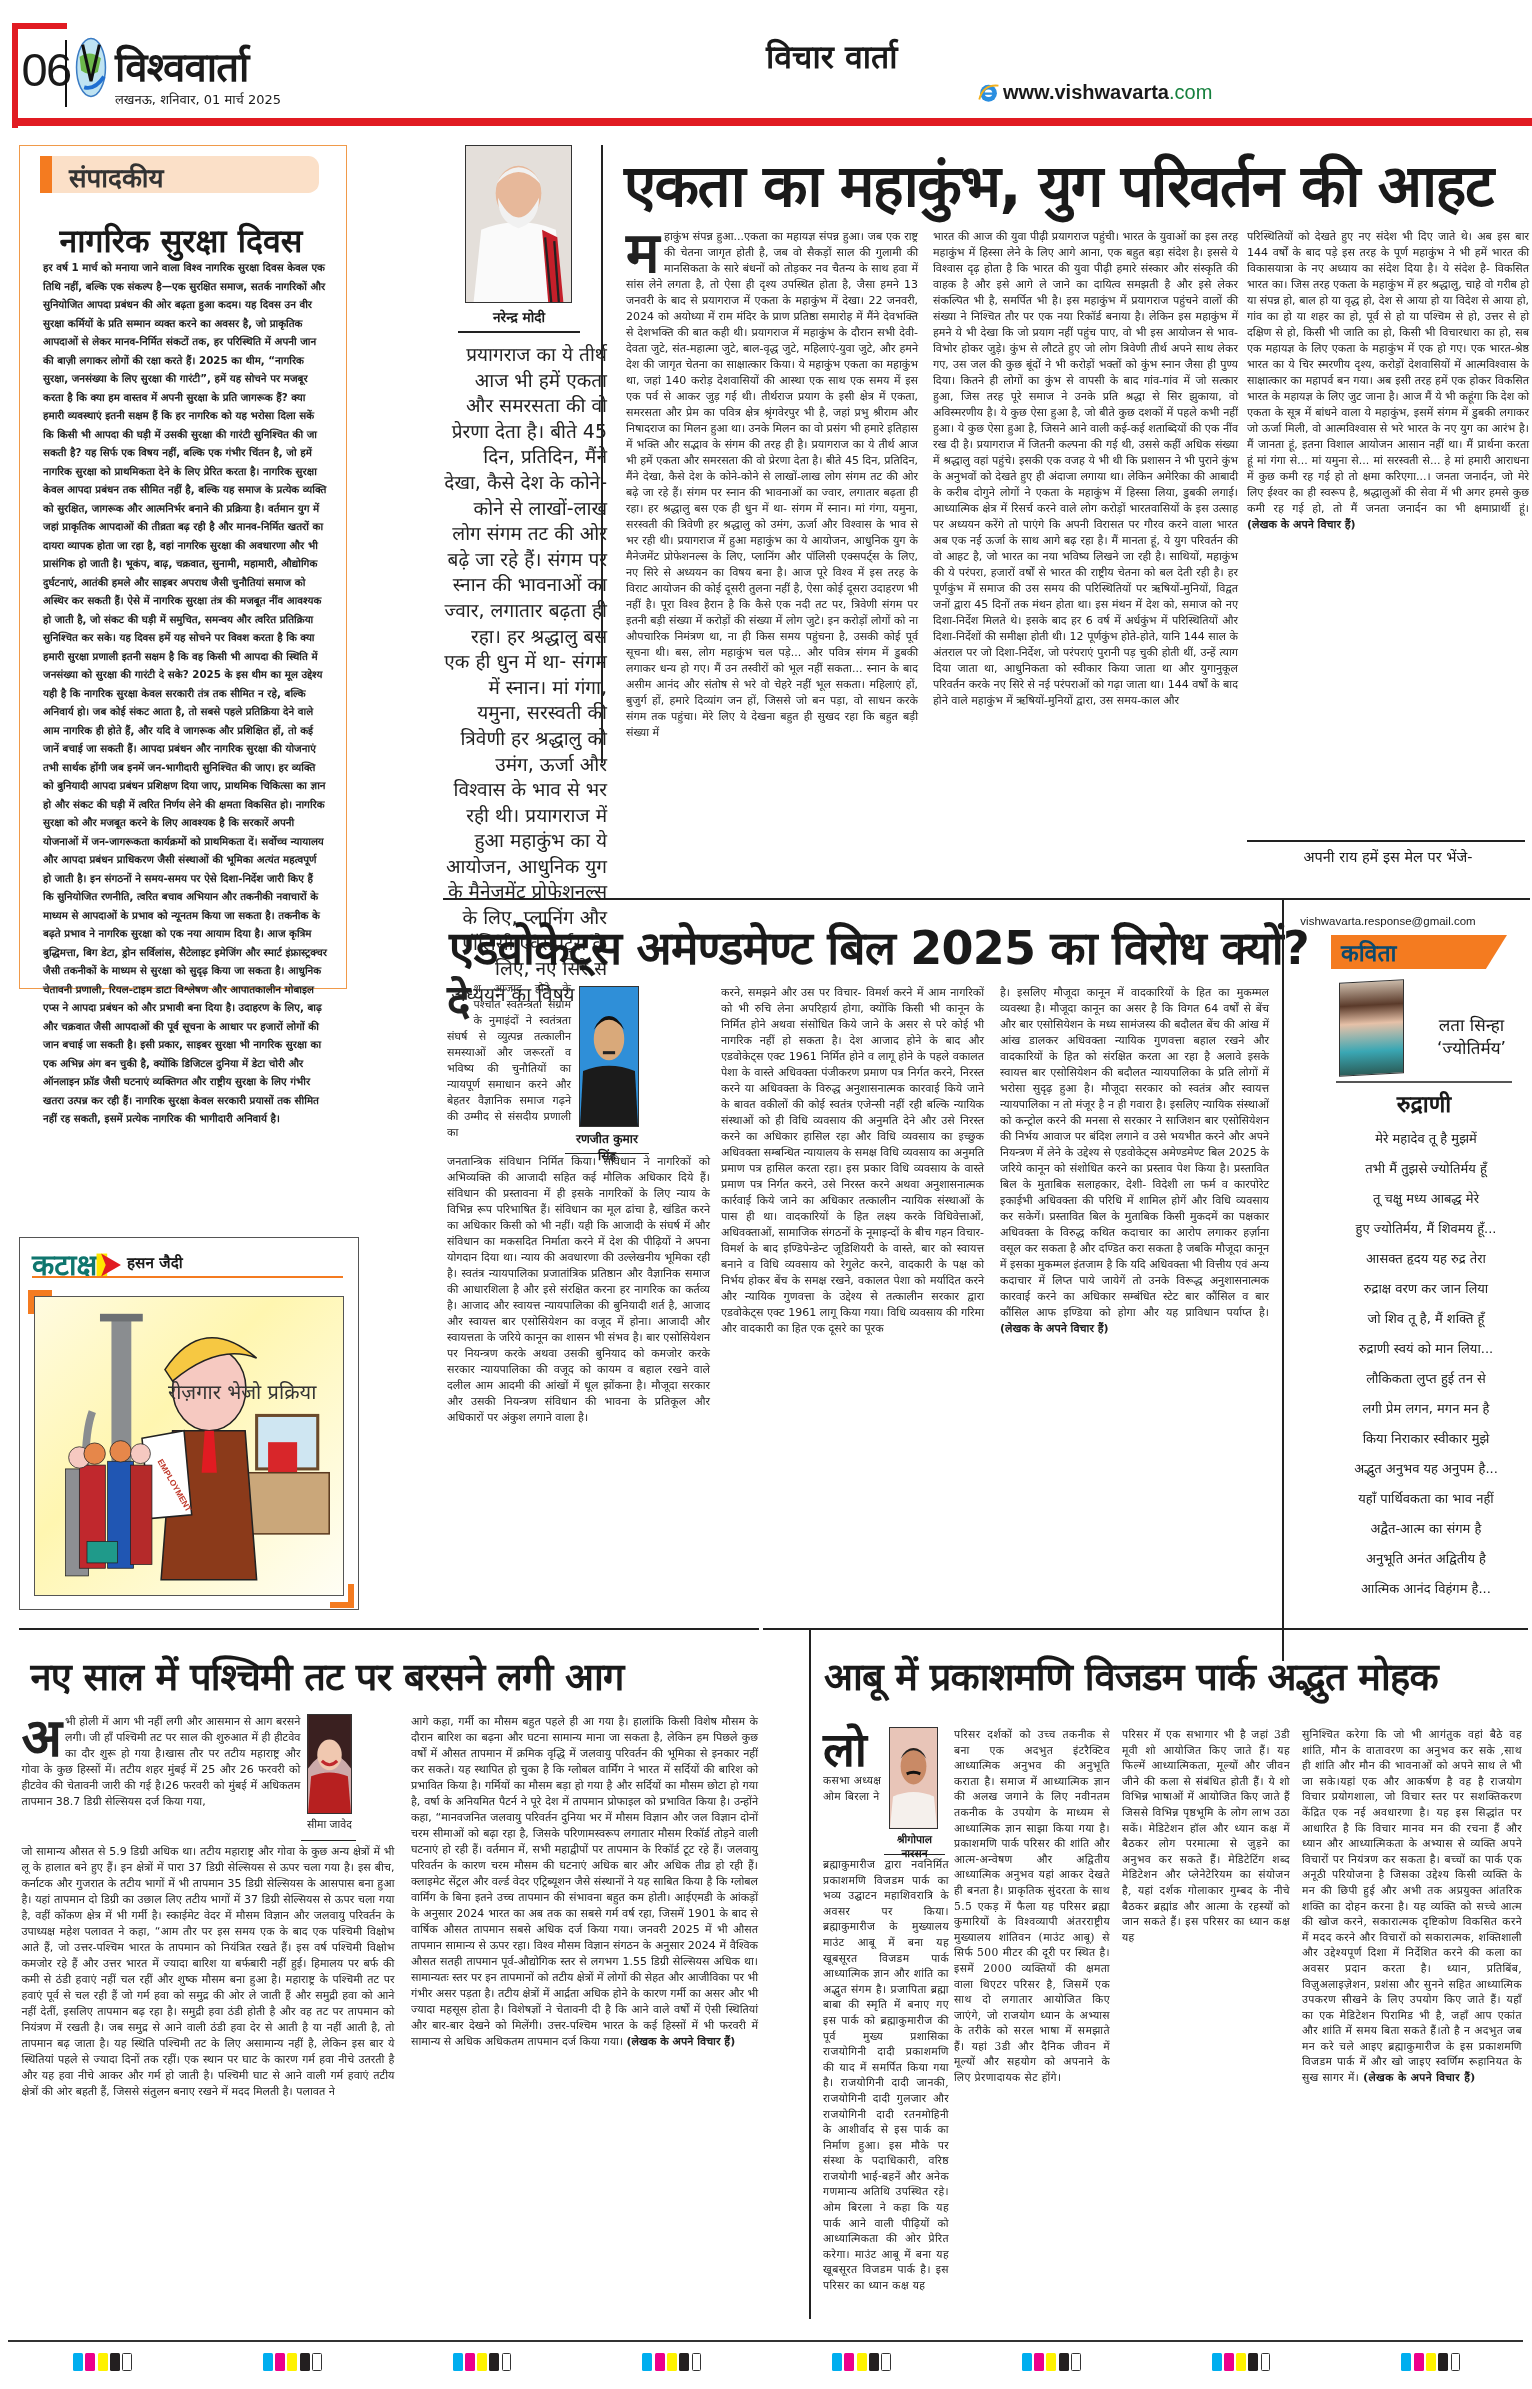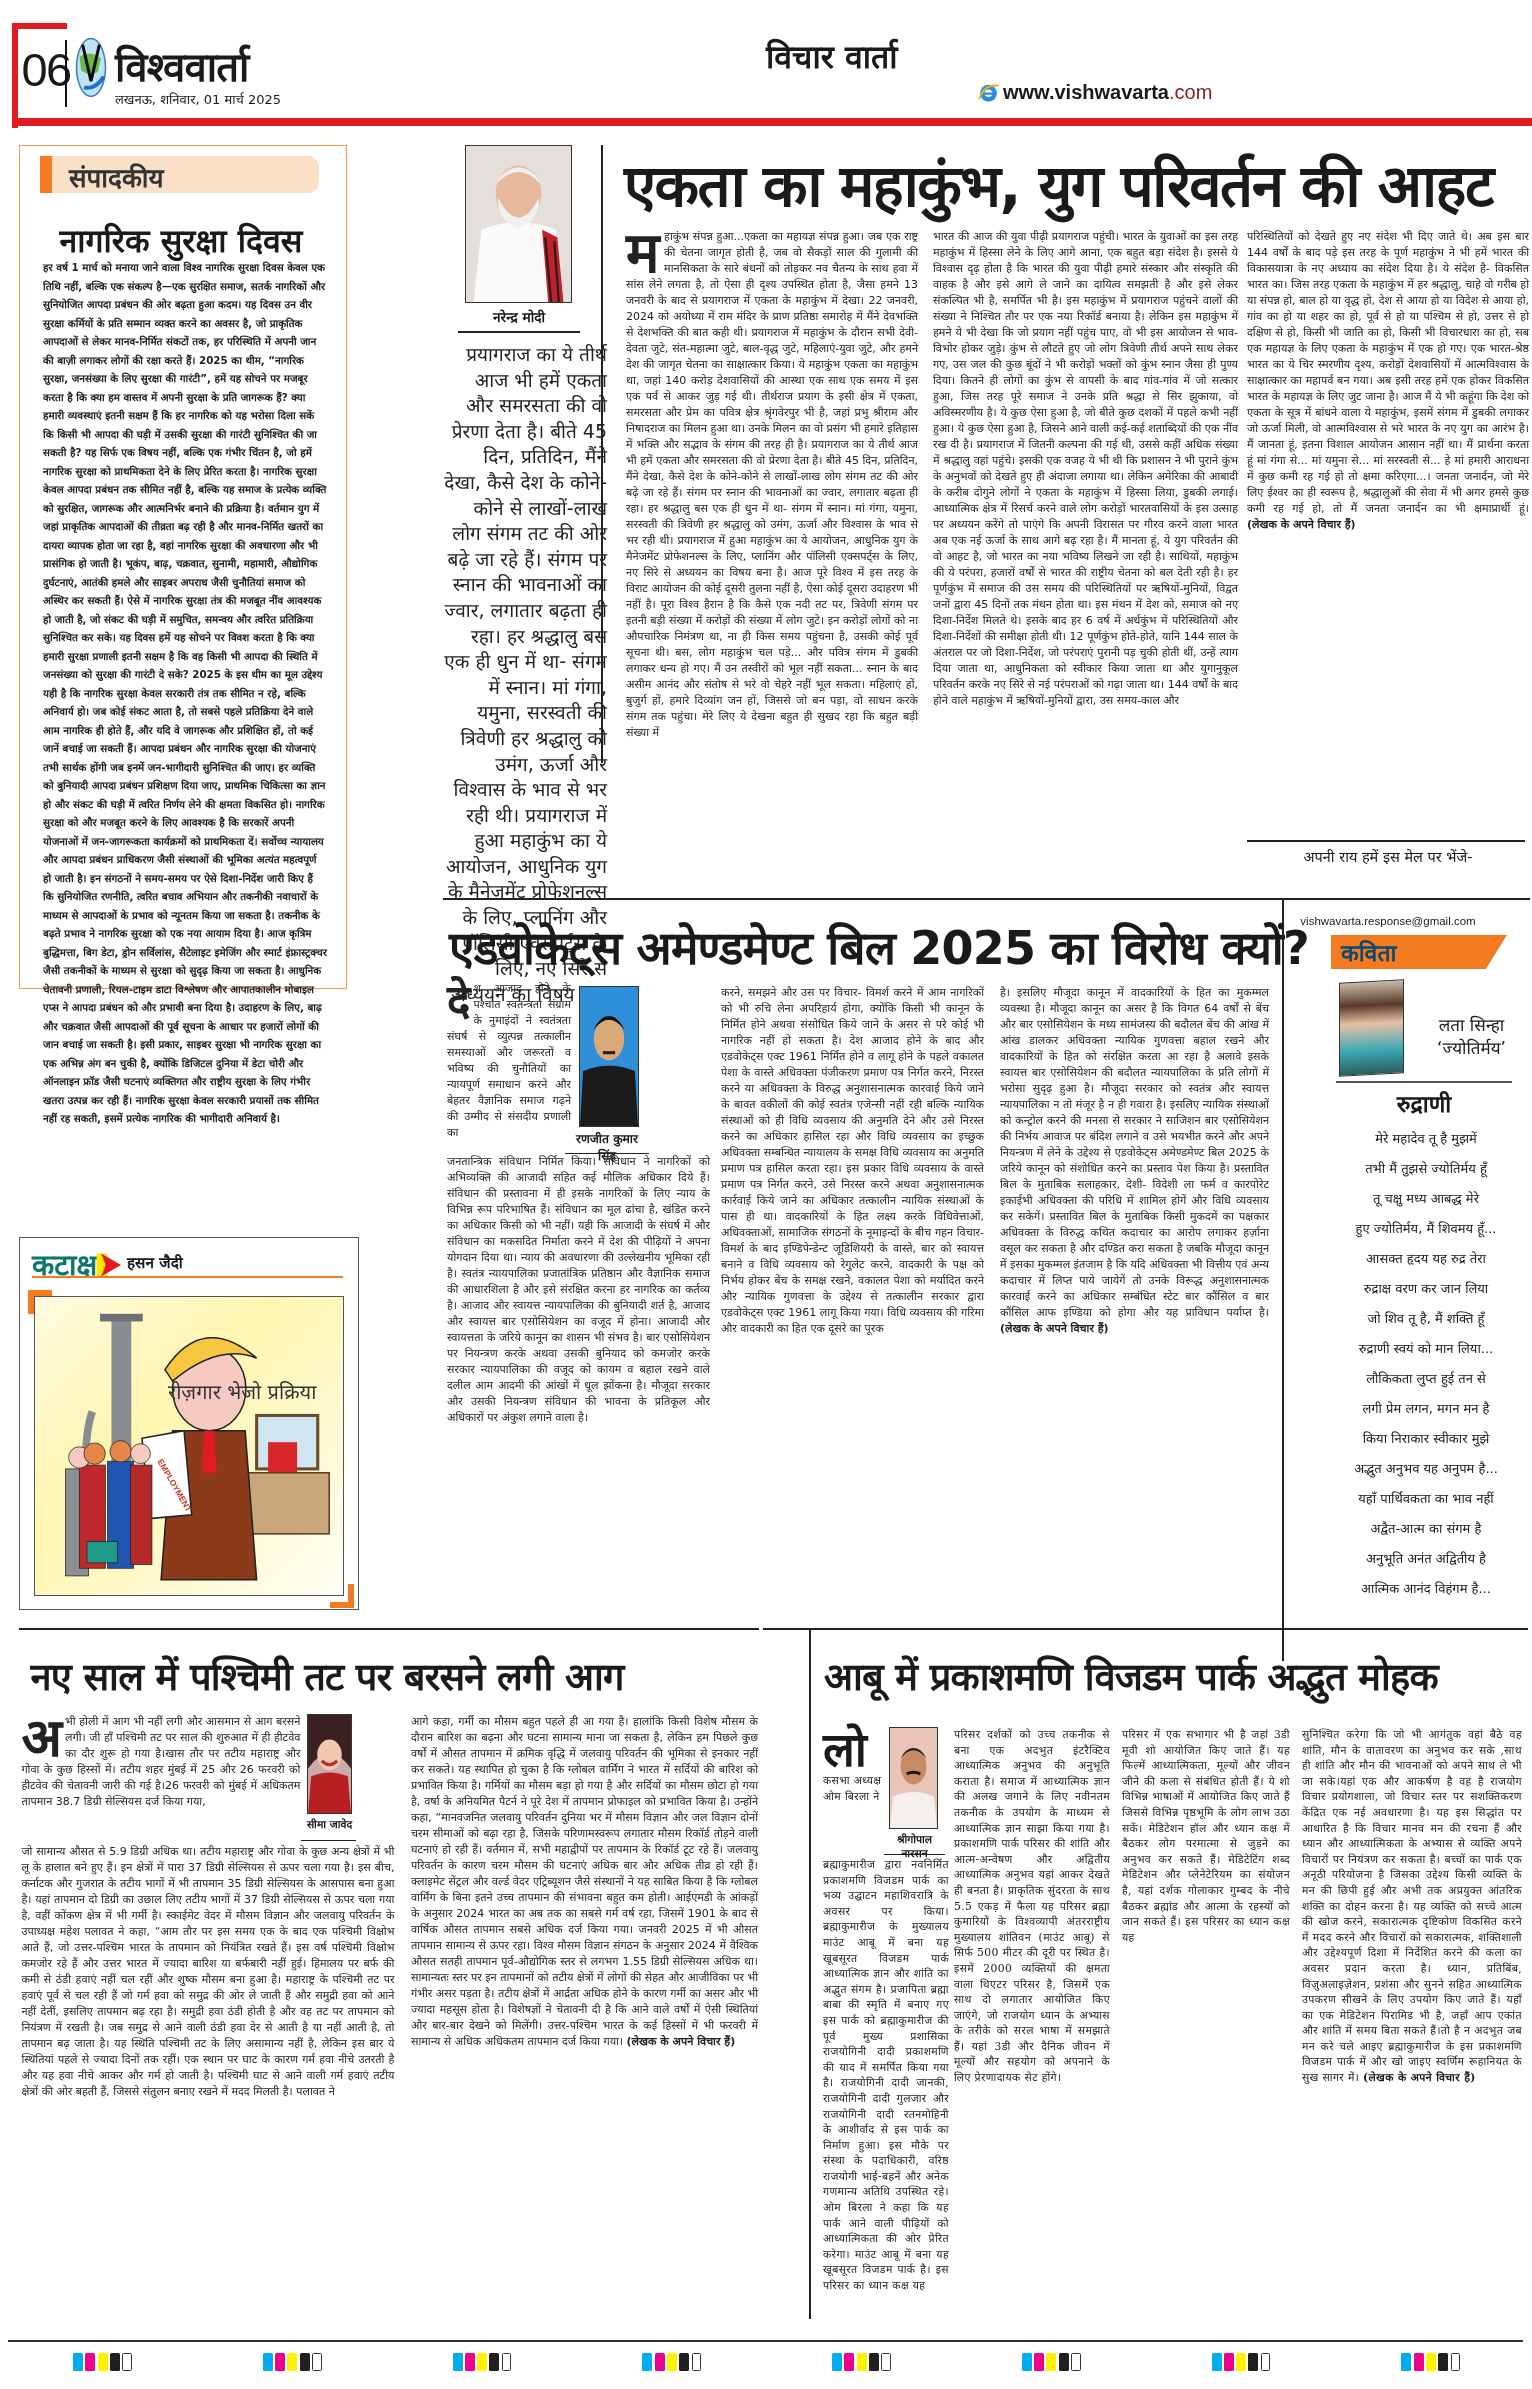--- a/index.html
+++ b/index.html
@@ -12,21 +12,21 @@
   #mast-red-top { left:11.5px; top:23px; width:55px; height:6.1px; background:#e11b22; }
   #mast-red-left { left:11.5px; top:23px; width:6.1px; height:105px; background:#e11b22; }
   #mast-red-bottom { left:11.5px; top:118px; width:1521px; height:8.4px; background:#e11b22; }
   #page-num { left:21.4px; top:42px; font-size:47px; font-family:"Liberation Sans", sans-serif; font-weight:400; letter-spacing:-1.5px; }
   #mast-sep { left:65px; top:40px; width:1.5px; height:67px; background:#111; }
   #logo { left:75px; top:34px; width:32px; height:67px; }
   #paper-name { left:115px; top:38px; font-size:40px; font-weight:bold; letter-spacing:-0.8px; }
   #dateline { left:115px; top:90px; font-size:13px; }
   #section-title { left:766px; top:34px; font-size:32px; font-weight:bold; }
   #website { left:1003px; top:81px; font-size:20px; font-weight:bold; font-family:"Liberation Sans", sans-serif; }
-  #website .dom { color:#7f1d1d; font-weight:normal; }
+  #website .dom { color:#15803d; font-weight:normal; }
   #ie-icon { left:977px; top:81px; width:23px; height:23px; }
 
   
   #editorial-box { left:19px; top:145px; width:326px; height:842px; border:1.5px solid #f09a4a; }
   #editorial-tag { left:40px; top:156px; width:279px; height:37px; background:#fbe0c8; border-radius:0 10.7px 10.7px 0; }
   #editorial-tag-bar { left:40px; top:156px; width:12.2px; height:37px; background:#f47b20; }
   #editorial-tag-label { left:69px; top:159px; font-size:26px; font-weight:bold; color:#333; }
   #editorial-title { left:40px; top:218px; width:282px; text-align:center; font-size:32px; font-weight:bold; }
   #editorial-body { left:43px; top:258px; width:284px; font-size:10.3px; line-height:18.5px; font-weight:bold; color:#222; text-align:left; }
 
@@ -76,21 +76,21 @@
   #poet-name { left:1418px; top:1014px; width:107px; text-align:center; font-size:17px; line-height:23px; }
   #poem-rule { left:1336px; top:1081px; width:176px; height:1.5px; background:#555; }
   #poem-title { left:1336px; top:1087px; width:176px; text-align:center; font-size:23px; font-weight:bold; }
   #poem-lines { left:1336px; top:1124px; width:180px; text-align:center; font-size:13px; line-height:30px; }
   #poem-bottom-rule { left:763px; top:1628px; width:765px; height:1.5px; background:#222; }
 
   
   #heat-top-rule { left:19px; top:1628px; width:740px; height:1.5px; background:#222; }
   #heat-title { left:30.5px; top:1649px; font-size:38px; font-weight:bold; letter-spacing:-0.8px; white-space:nowrap; }
   #heat-photo { left:307px; top:1714px; width:43px; height:98px; background:linear-gradient(180deg,#4a2a2a 0%,#d99 35%,#b72020 100%); border:0.8px solid #333; }
-  #heat-author { left:302px; top:1817px; width:55px; text-align:center; font-size:10.7px; font-weight:bold; }
+  #heat-author { left:302px; top:1817px; width:55px; text-align:center; font-size:10.7px; font-weight:normal; }
   #heat-author-rule { left:301px; top:1840px; width:55px; height:0.8px; background:#222; }
   #heat-col1a { left:21.4px; top:1714px; width:279px; }
   #heat-col1b { left:21.4px; top:1841px; width:373px; }
   #heat-col2 { left:411px; top:1714px; width:347px; }
   #heat-vr { left:809px; top:1628px; height:691px; }
 
   
   #abu-title { left:824px; top:1649px; font-size:38px; font-weight:bold; letter-spacing:-0.8px; white-space:nowrap; }
   #abu-photo { left:889px; top:1727px; width:47px; height:100px; background:linear-gradient(180deg,#e8c5b8 0%,#4a3a30 25%,#d9a58c 45%,#f5f0ec 80%); border:0.8px solid #333; }
   #abu-author { left:884px; top:1832px; width:61px; text-align:center; font-size:10.7px; font-weight:bold; }

